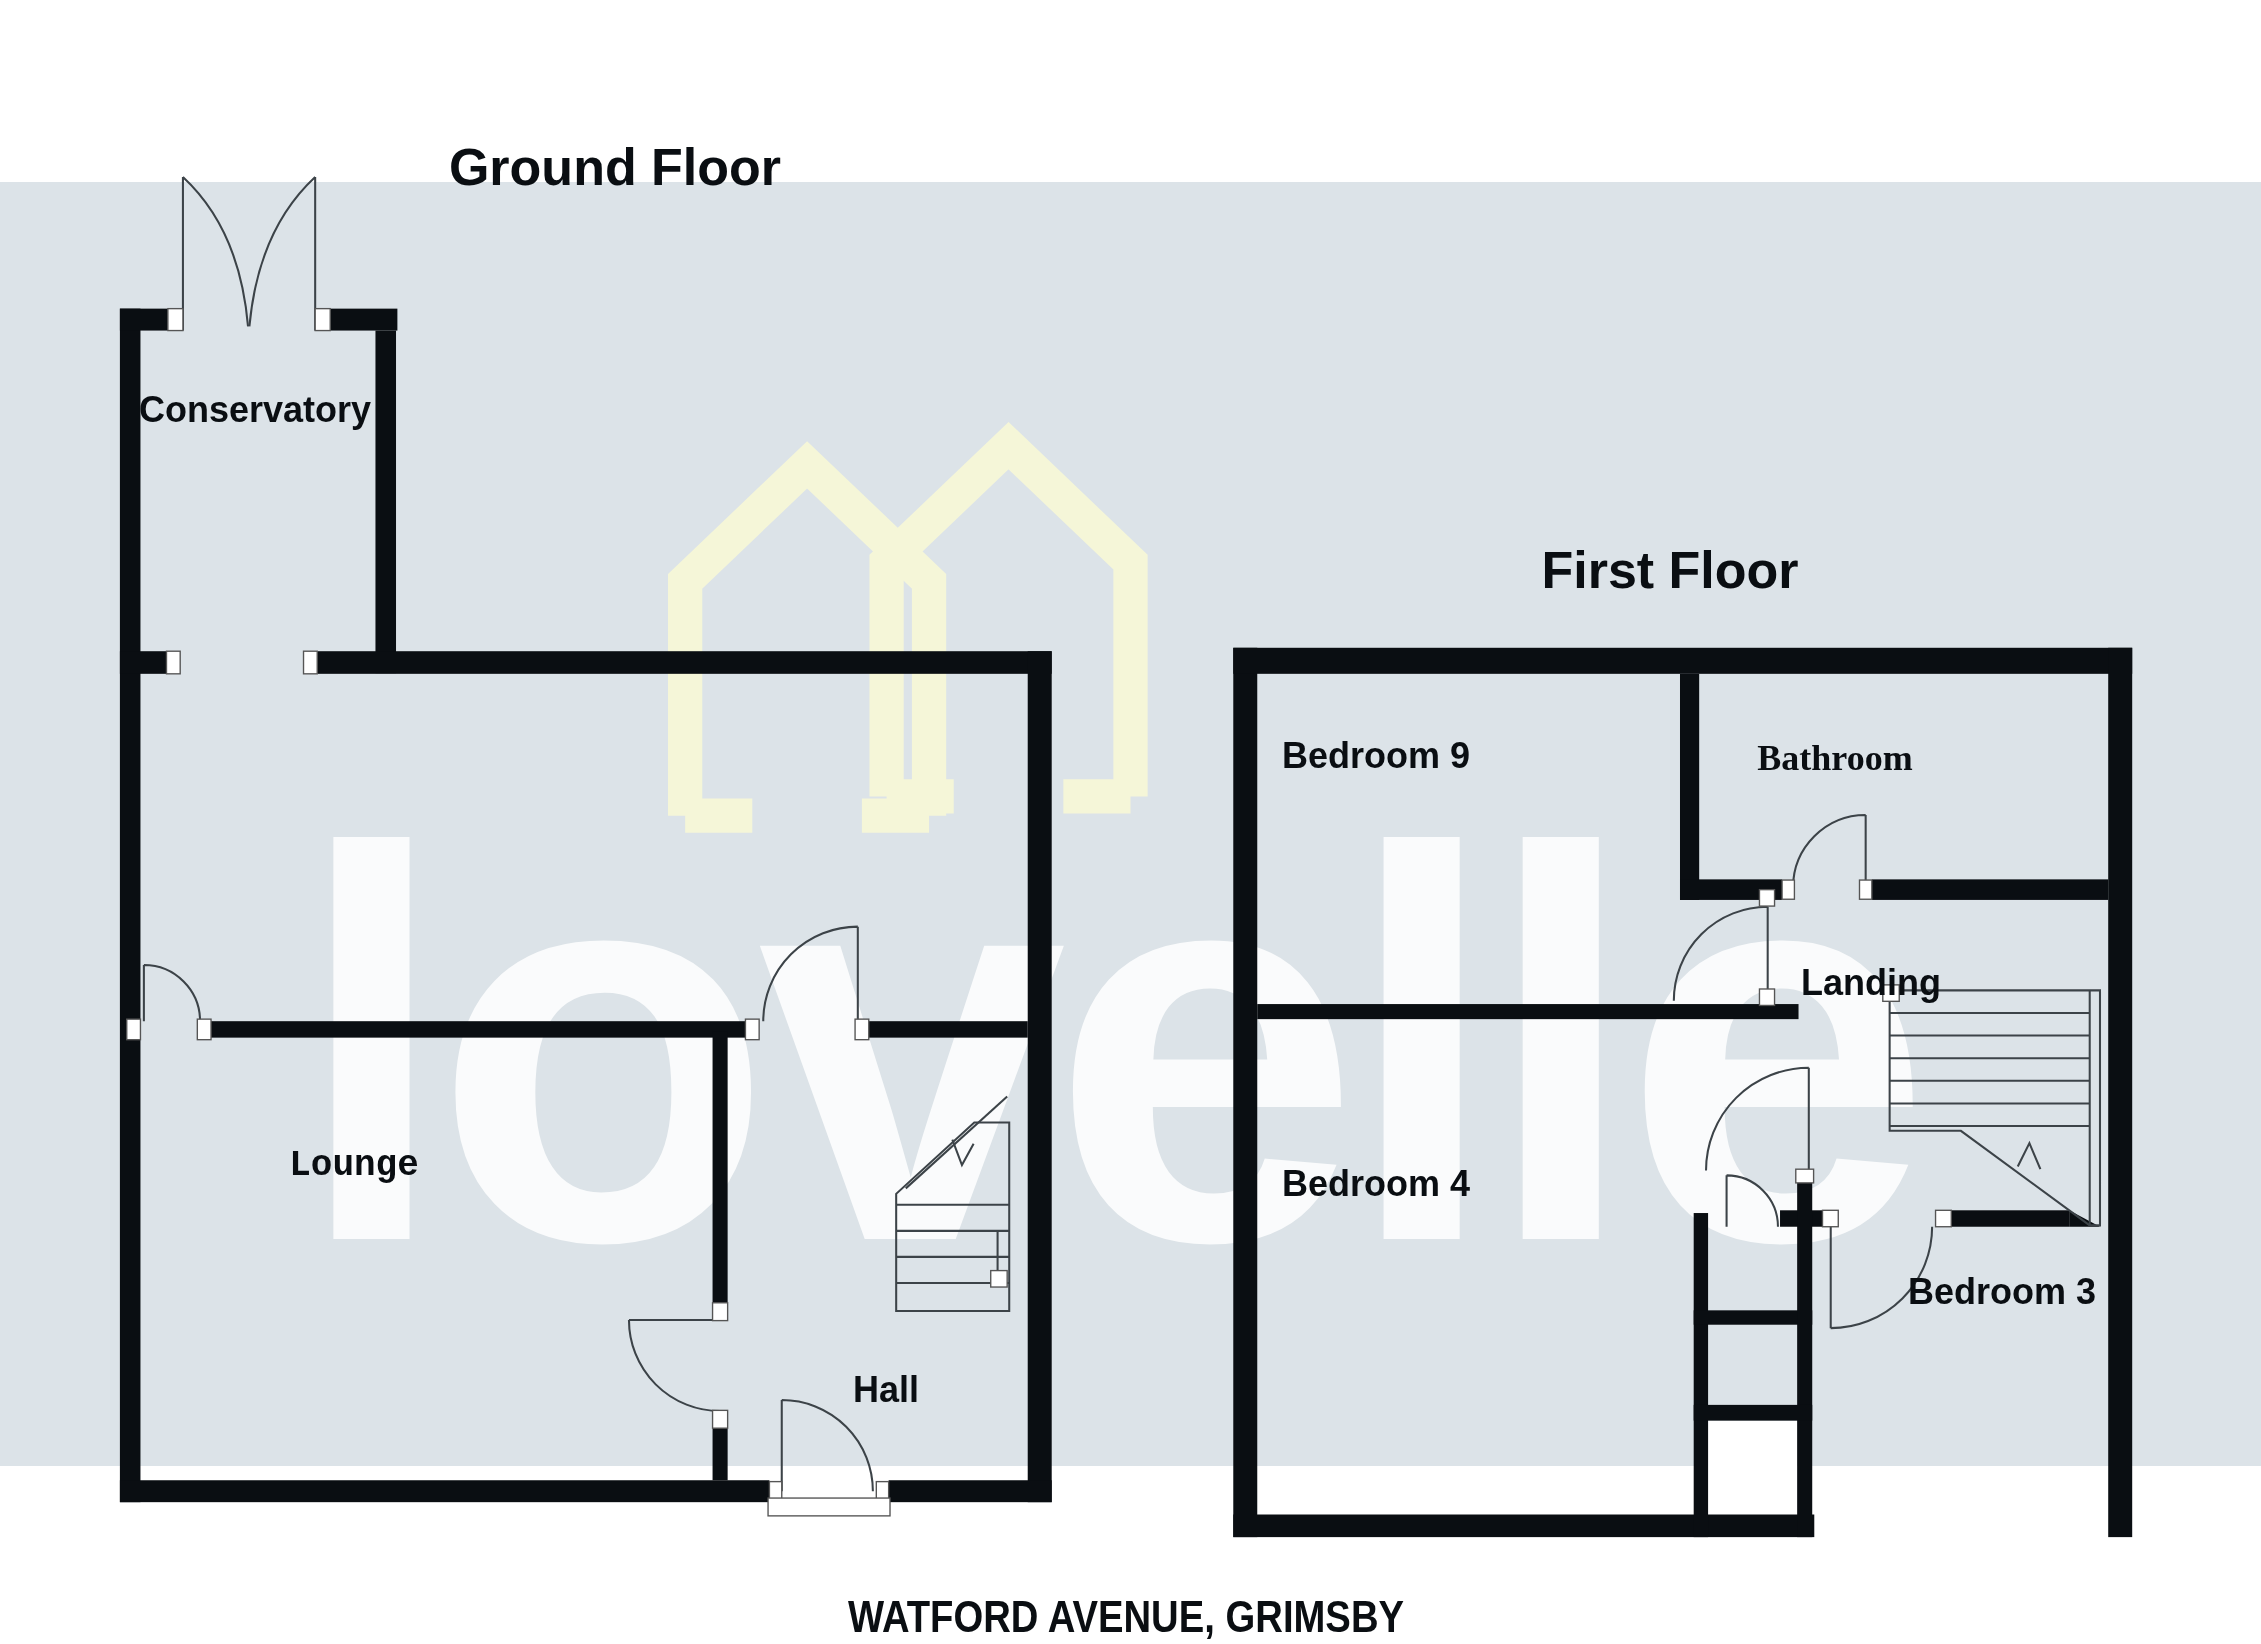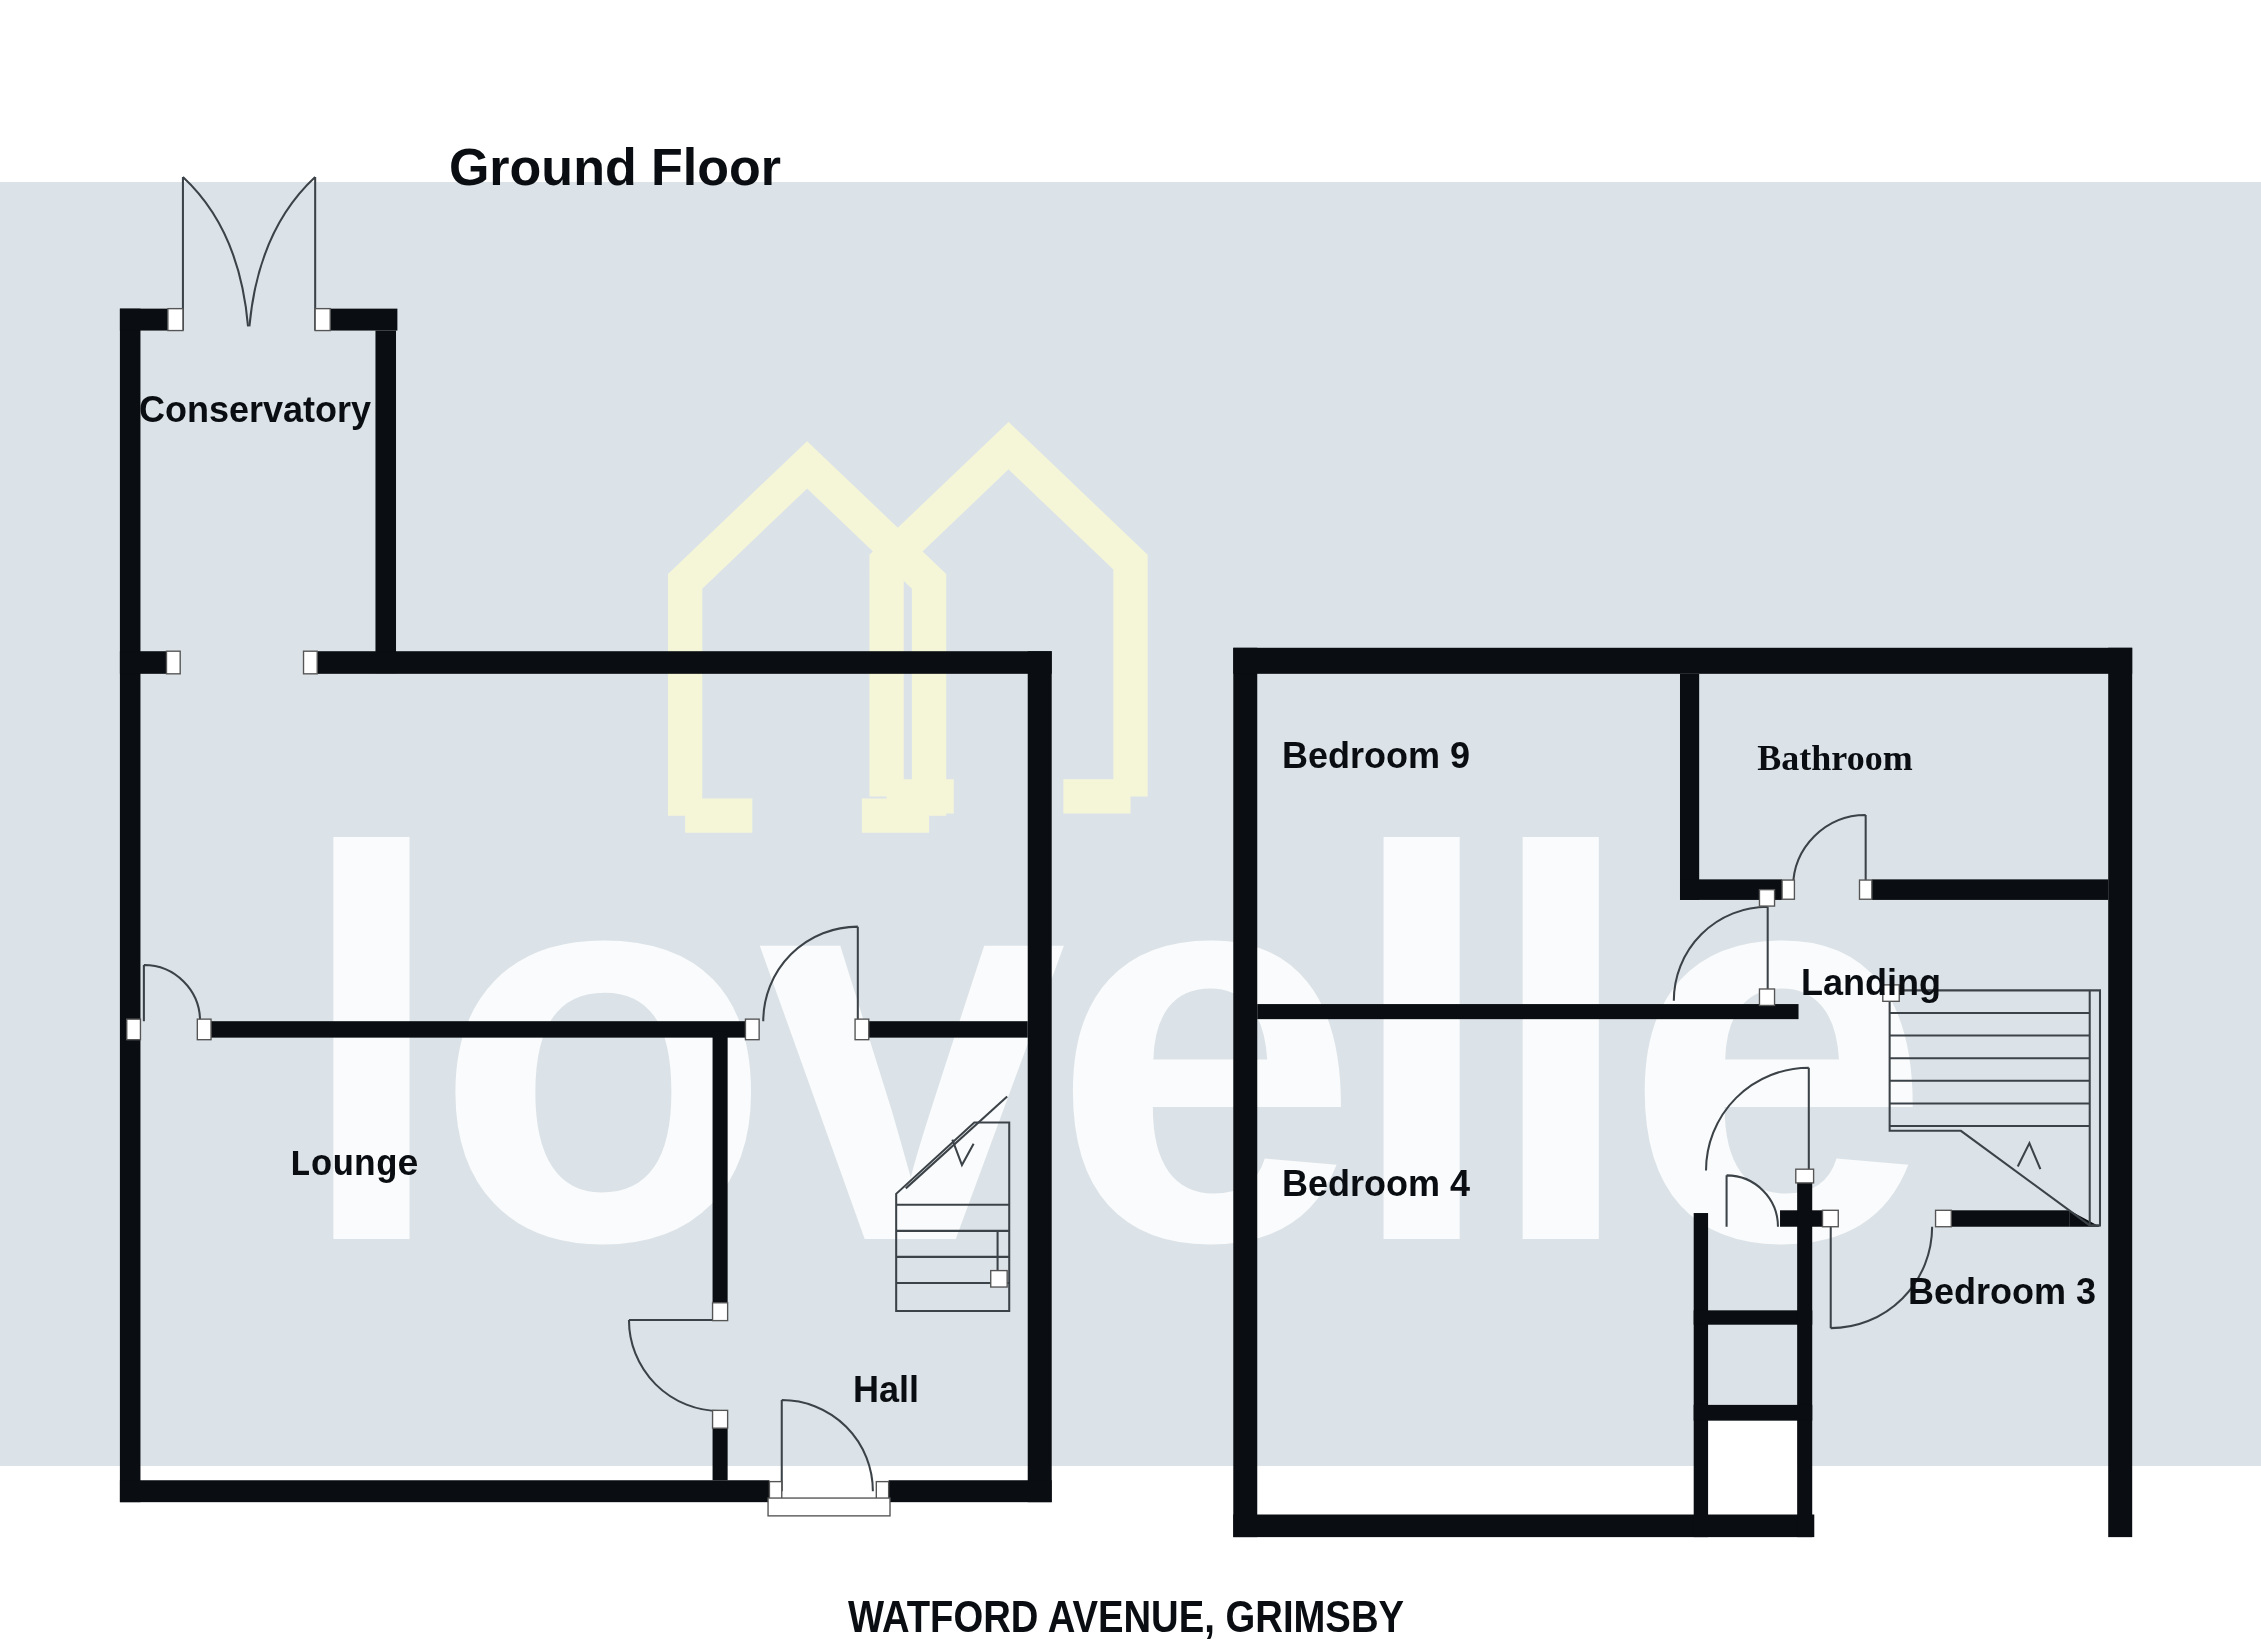--- a/index.html
+++ b/index.html
@@ -135,20 +135,21 @@
         <rect x="2568" y="1298" width="22" height="24"></rect>
         <rect x="2568" y="1443" width="22" height="24"></rect>
         <rect x="2621" y="1706" width="26" height="20"></rect>
         <rect x="2660" y="1766" width="23" height="24"></rect>
         <rect x="2825" y="1766" width="23" height="24"></rect>
       </g>
     </g>
   </svg>
 
   <div class="lbl floor-title" style="left:575px;top:167px;margin-left:40px;">Ground Floor</div>
+  <div class="lbl floor-title" style="left:1670px;top:570px;">First Floor</div>
 
   <div class="lbl" style="left:255px;top:410px;">Conservatory</div>
   <div class="lbl" style="left:354px;top:1165px;font-family:Liberation Mono, monospace;">Lounge</div>
   <div class="lbl" style="left:886px;top:1390px;">Hall</div>
 
   <div class="lbl" style="left:1376px;top:756px;">Bedroom 9</div>
   <div class="lbl" style="left:1835px;top:758px;font-family:Liberation Serif, serif;">Bathroom</div>
   <div class="lbl" style="left:1871px;top:983px;">Landing</div>
   <div class="lbl" style="left:1376px;top:1184px;">Bedroom 4</div>
   <div class="lbl" style="left:1955px;top:1292px;margin-left:47px;">Bedroom 3</div>

